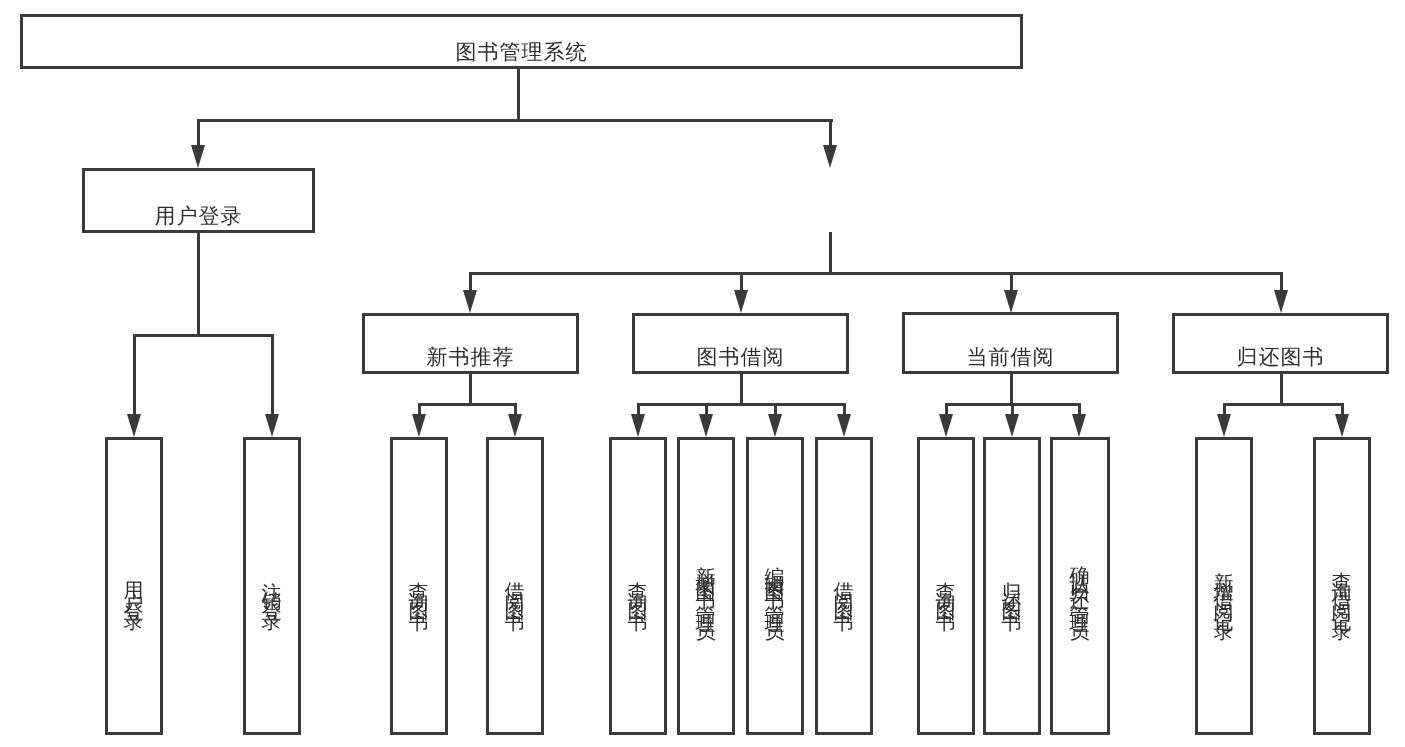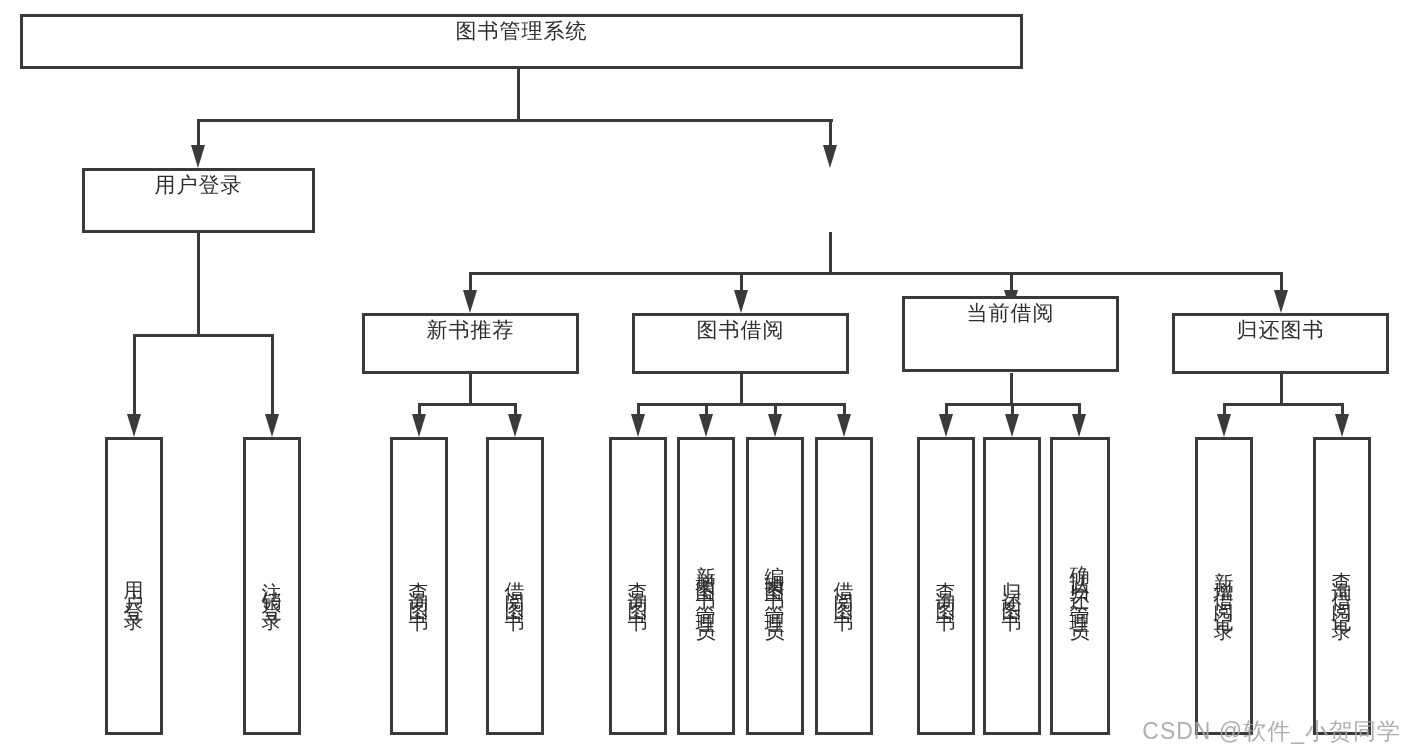--- a/index.html
+++ b/index.html
@@ -2,21 +2,21 @@
 <html><head>
 <meta charset="utf-8">
 <style>
   html,body{margin:0;padding:0;background:#ffffff;}
   #canvas{
     position:relative;width:1405px;height:747px;background:#ffffff;overflow:hidden;
     font-family:"Liberation Sans","DejaVu Sans",sans-serif;color:#2d2d2d;
   }
   .box{
     position:absolute;box-sizing:border-box;border:3px solid #3a3a3a;background:#ffffff;
-    display:flex;align-items:flex-start;justify-content:center;
+    display:flex;align-items:flex-end;justify-content:center;
     font-size:21px;letter-spacing:1px;color:#2d2d2d;
   }
   .vbox{
     position:absolute;box-sizing:border-box;border:3px solid #3a3a3a;background:#ffffff;
     display:flex;align-items:center;justify-content:center;
   }
   .vtext{
     writing-mode:vertical-rl;text-orientation:mixed;
     font-size:20px;letter-spacing:10px;color:#2d2d2d;line-height:1;
   }
@@ -69,21 +69,21 @@
   <div class="arrow" style="left:1004px;top:290px;"></div>
   <div class="vline" style="left:1280px;top:272px;height:22px;"></div>
   <div class="arrow" style="left:1274px;top:290px;"></div>
 
   <div class="box" style="left:632px;top:313px;width:217px;height:61px;">
     <span>图书借阅</span>
   </div>
   <div class="box" style="left:362px;top:313px;width:217px;height:61px;">
     <span>新书推荐</span>
   </div>
-  <div class="box" style="left:902px;top:296px;width:217px;height:76px;">
+  <div class="box" style="left:902px;top:312px;width:217px;height:62px;">
     <span>当前借阅</span>
   </div>
   <div class="box" style="left:1172px;top:313px;width:217px;height:61px;">
     <span>归还图书</span>
   </div>
 
   <div class="vline" style="left:469px;top:373px;height:33px;"></div>
   <div class="hline" style="left:418px;top:403px;width:99px;"></div>
   <div class="vline" style="left:418px;top:403px;height:16px;"></div>
   <div class="arrow" style="left:412px;top:414px;"></div>
@@ -154,15 +154,14 @@
     <span class="vtext" style="letter-spacing:8px;">确认归还（管理员）</span>
   </div>
 
   <div class="vbox" style="left:1195px;top:437px;width:58px;height:298px;">
     <span class="vtext">新增借阅记录</span>
   </div>
   <div class="vbox" style="left:1313px;top:437px;width:58px;height:298px;">
     <span class="vtext">查询借阅记录</span>
   </div>
 
-  <div class="watermark">CSDN @软件_小贺同学</div>
 
 </div>
 
 </body></html>

